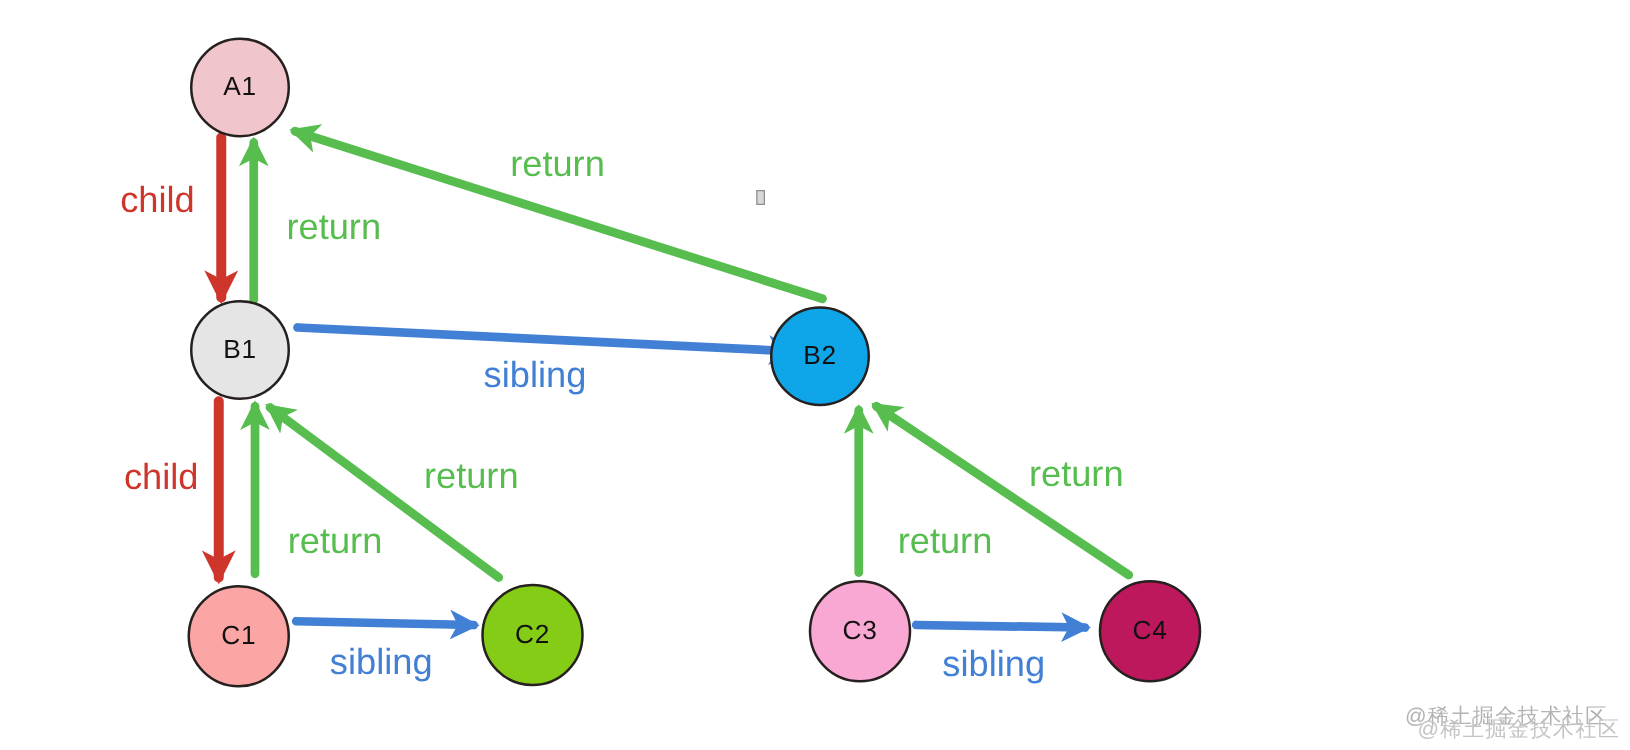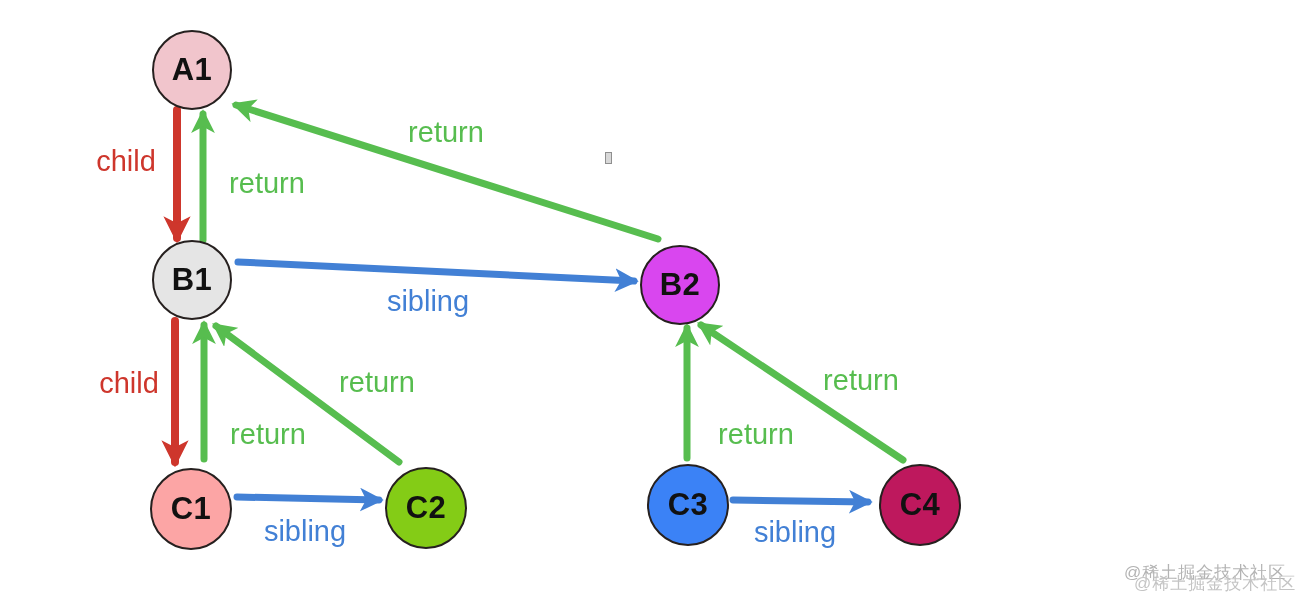--- a/index.html
+++ b/index.html
@@ -21,22 +21,22 @@
     width: 1304px;
     height: 600px;
   }
   .node {
     position: absolute;
     display: flex;
     align-items: center;
     justify-content: center;
     border-radius: 50%;
     box-sizing: border-box;
-    font-size: 31px;
-    font-weight: 700;
+    font-size: 21px;
+    font-weight: 400;
     color: #111111;
     transform: translate(-50%, -50%);
     letter-spacing: 0.5px;
   }
   .edge-label {
     position: absolute;
     transform: translate(-50%, -50%);
     font-size: 29px;
     white-space: nowrap;
     user-select: none;
@@ -78,24 +78,24 @@
         <line x1="399" y1="462" x2="216" y2="326" stroke="#57bd4f" stroke-width="7" stroke-linecap="round" marker-end="url(#arrow-return)"></line>
         <line x1="237" y1="497" x2="379" y2="500" stroke="#4280d5" stroke-width="7" stroke-linecap="round" marker-end="url(#arrow-sibling)"></line>
         <line x1="687" y1="458" x2="687" y2="328" stroke="#57bd4f" stroke-width="7" stroke-linecap="round" marker-end="url(#arrow-return)"></line>
         <line x1="903" y1="460" x2="701" y2="325" stroke="#57bd4f" stroke-width="7" stroke-linecap="round" marker-end="url(#arrow-return)"></line>
         <line x1="733" y1="500" x2="868" y2="502" stroke="#4280d5" stroke-width="7" stroke-linecap="round" marker-end="url(#arrow-sibling)"></line>
       </g>
   </svg>
   <div>
       <div class="node" style="left: 192px; top: 70px; width: 80px; height: 80px; background: rgb(241, 197, 204); border: 2px solid rgb(38, 32, 31);">A1</div>
       <div class="node" style="left: 192px; top: 280px; width: 80px; height: 80px; background: #e5e5e5; border: 2px solid rgb(38, 32, 31);">B1</div>
-      <div class="node" style="left: 680px; top: 285px; width: 80px; height: 80px; background: #d946ef; border: 2px solid rgb(38, 32, 31);">B2</div>
+      <div class="node" style="left: 656px; top: 285px; width: 80px; height: 80px; background: #0ea5e9; border: 2px solid rgb(38, 32, 31);">B2</div>
       <div class="node" style="left: 191px; top: 509px; width: 82px; height: 82px; background: #fca5a5; border: 2px solid rgb(38, 32, 31);">C1</div>
       <div class="node" style="left: 426px; top: 508px; width: 82px; height: 82px; background: #84cc16; border: 2px solid rgb(38, 32, 31);">C2</div>
-      <div class="node" style="left: 688px; top: 505px; width: 82px; height: 82px; background: #3b82f6; border: 2px solid rgb(38, 32, 31);">C3</div>
+      <div class="node" style="left: 688px; top: 505px; width: 82px; height: 82px; background: #f9a8d4; border: 2px solid rgb(38, 32, 31);">C3</div>
       <div class="node" style="left: 920px; top: 505px; width: 82px; height: 82px; background: #be185d; border: 2px solid rgb(38, 32, 31);">C4</div>
     </div>
   <div>
       <div class="edge-label" style="left: 126px; top: 161px; color: rgb(206, 54, 44);">child</div>
       <div class="edge-label" style="left: 267px; top: 183px; color: rgb(87, 189, 79);">return</div>
       <div class="edge-label" style="left: 446px; top: 132px; color: rgb(87, 189, 79);">return</div>
       <div class="edge-label" style="left: 428px; top: 301px; color: rgb(66, 128, 213);">sibling</div>
       <div class="edge-label" style="left: 129px; top: 383px; color: rgb(206, 54, 44);">child</div>
       <div class="edge-label" style="left: 268px; top: 434px; color: rgb(87, 189, 79);">return</div>
       <div class="edge-label" style="left: 377px; top: 382px; color: rgb(87, 189, 79);">return</div>

